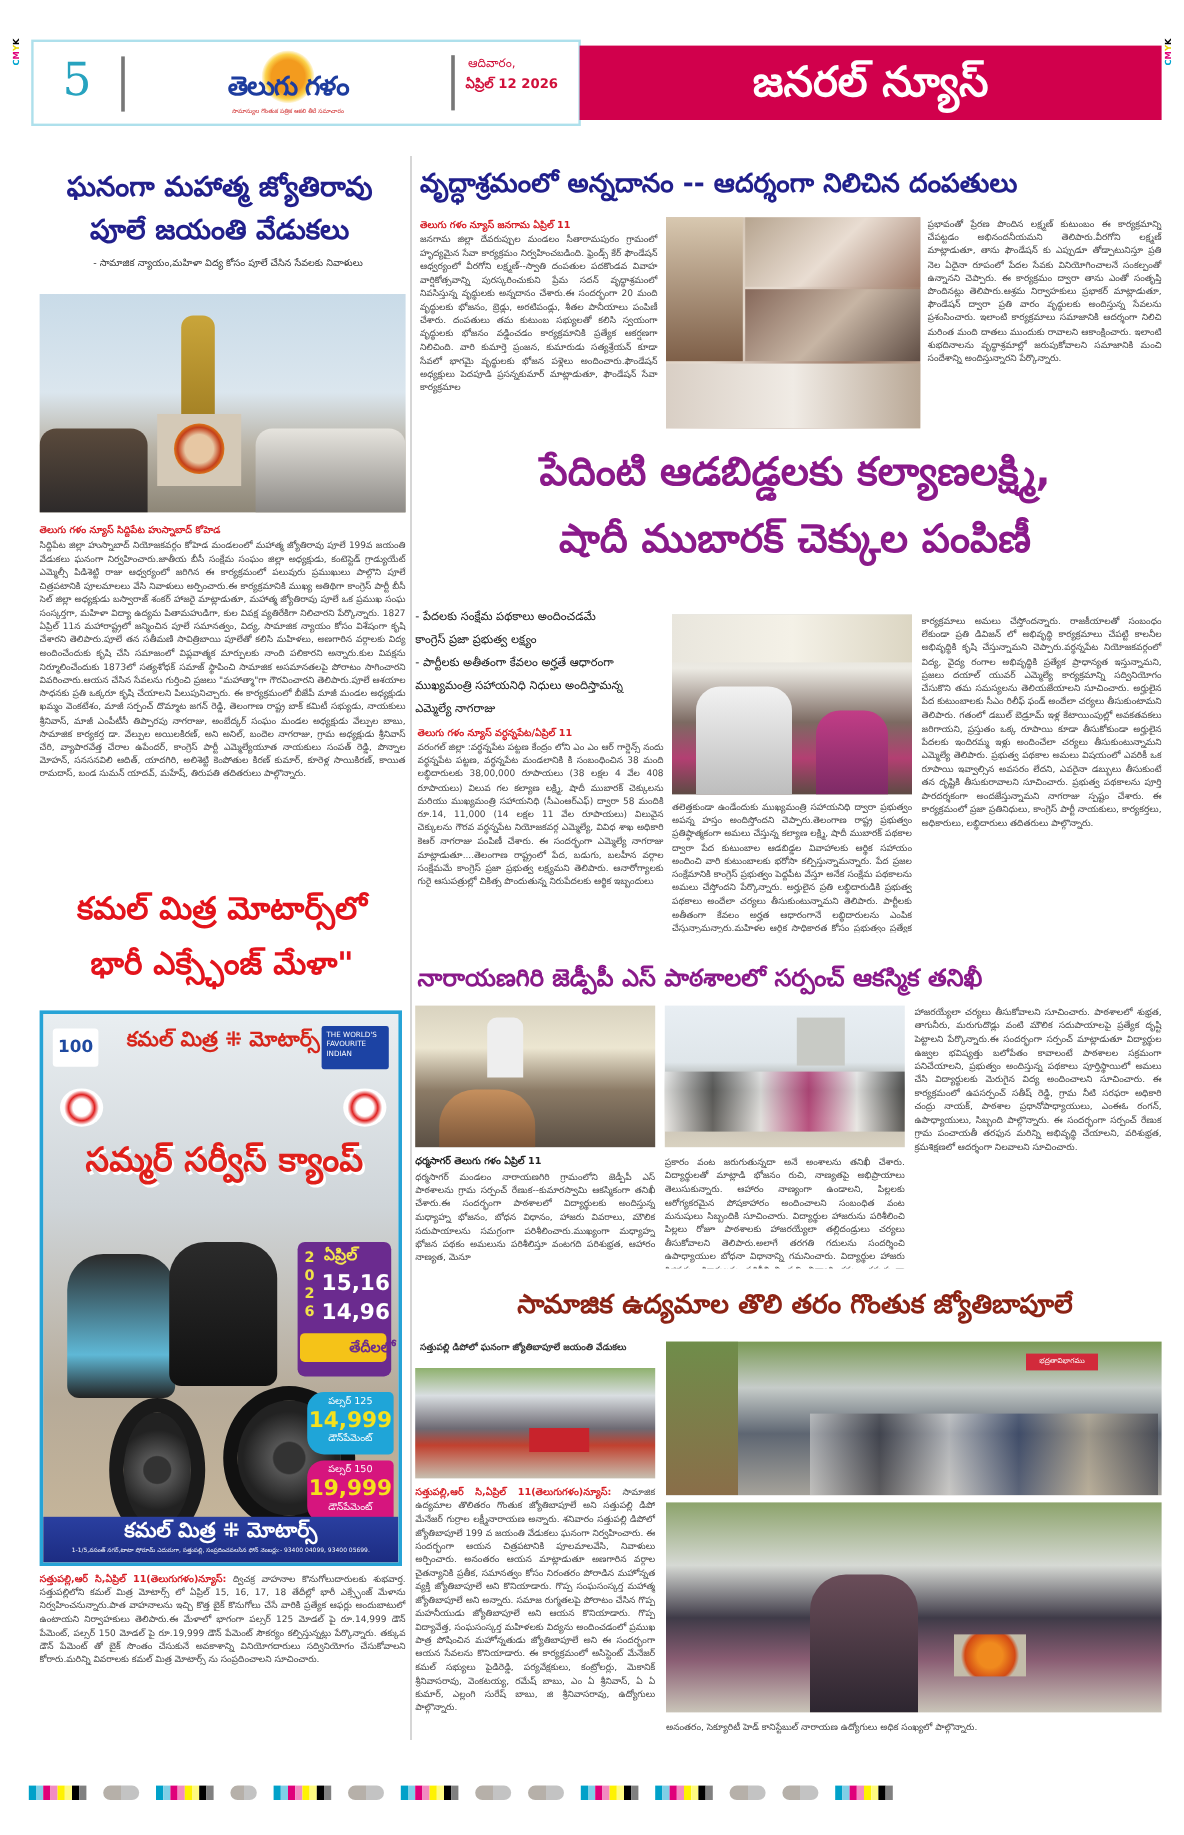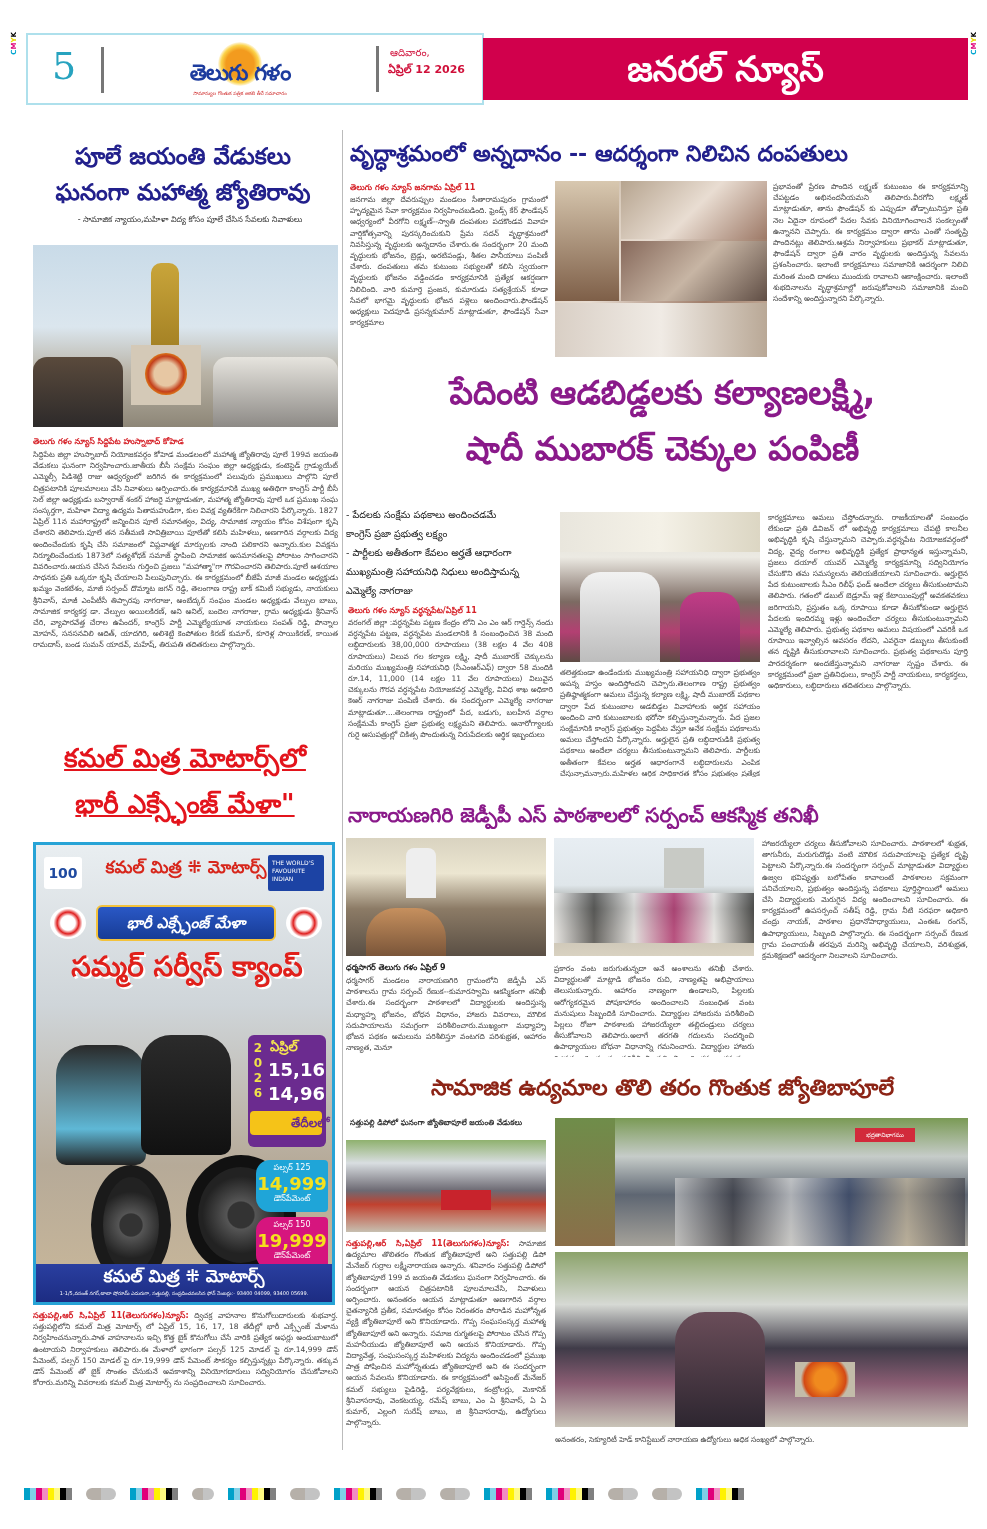--- a/index.html
+++ b/index.html
@@ -98,44 +98,43 @@
   <div class="logo-text">తెలుగు గళం</div>
   <div class="logo-tag">సామాన్యుల గొంతుక పత్రిక   ఆకలి తీరే సమాచారం</div>
 </div>
 <div class="abs vbar" style="left:376px;top:46px;height:46px;"></div>
 <div class="abs date-day">ఆదివారం,</div>
 <div class="abs date-full">ఏప్రిల్ 12 2026</div>
 <div class="abs section-band"></div>
 <div class="abs section-title">జనరల్ న్యూస్</div>
 
 <div class="abs hl-blue center" style="left:28px;top:138px;width:310px;font-size:23px;line-height:36px;">
+  <div>ఘనంగా మహాత్మ జ్యోతిరావు</div>
   <div>పూలే జయంతి వేడుకలు</div>
-  <div>ఘనంగా మహాత్మ జ్యోతిరావు</div>
 </div>
 <div class="abs subline center" style="left:40px;top:215px;width:300px;">- సామాజిక న్యాయం,మహిళా విద్య కోసం పూలే చేసిన సేవలకు నివాళులు</div>
 <div class="abs photo ph-phule" style="left:33px;top:245px;width:305px;height:182px;">
   <div class="statue"></div>
   <div class="pedestal"></div>
   <div class="portrait"></div>
   <div class="ph-people" style="left:0;width:90px;background:linear-gradient(180deg,#5a4a3c,#2d2a2a);"></div>
   <div class="ph-people" style="left:180px;width:125px;background:linear-gradient(180deg,#e6e4de,#8d8a86);"></div>
 </div>
 <div class="abs dateline" style="left:33px;top:437px;">తెలుగు గళం న్యూస్ సిద్దిపేట హుస్నాబాద్ కోహెడ</div>
 <div class="abs body-text" style="left:33px;top:449px;width:305px;height:256px;">సిద్దిపేట జిల్లా హుస్నాబాద్ నియోజకవర్గం కోహెడ మండలంలో మహాత్మ జ్యోతిరావు పూలే 199వ జయంతి వేడుకలు ఘనంగా నిర్వహించారు.జాతీయ బీసీ సంక్షేమ సంఘం జిల్లా అధ్యక్షుడు, కంటెస్టెడ్ గ్రాడ్యుయేట్ ఎమ్మెల్సీ పిడిశెట్టి రాజు ఆధ్వర్యంలో జరిగిన ఈ కార్యక్రమంలో పలువురు ప్రముఖులు పాల్గొని పూలే చిత్రపటానికి పూలమాలలు వేసి నివాళులు అర్పించారు.ఈ కార్యక్రమానికి ముఖ్య అతిథిగా కాంగ్రెస్ పార్టీ బీసీ సెల్ జిల్లా అధ్యక్షుడు బస్వారాజ్ శంకర్ హాజరై మాట్లాడుతూ, మహాత్మ జ్యోతిరావు పూలే ఒక ప్రముఖ సంఘ సంస్కర్తగా, మహిళా విద్యా ఉద్యమ పితామహుడిగా, కుల వివక్ష వ్యతిరేకిగా నిలిచారని పేర్కొన్నారు. 1827 ఏప్రిల్ 11న మహారాష్ట్రలో జన్మించిన పూలే సమానత్వం, విద్య, సామాజిక న్యాయం కోసం విశేషంగా కృషి చేశారని తెలిపారు.పూలే తన సతీమణి సావిత్రిబాయి పూలేతో కలిసి మహిళలు, అణగారిన వర్గాలకు విద్య అందించేందుకు కృషి చేసి సమాజంలో విప్లవాత్మక మార్పులకు నాంది పలికారని అన్నారు.కుల వివక్షను నిర్మూలించేందుకు 1873లో సత్యశోధక్ సమాజ్ స్థాపించి సామాజిక అసమానతలపై పోరాటం సాగించారని వివరించారు.ఆయన చేసిన సేవలను గుర్తించి ప్రజలు "మహాత్మా"గా గౌరవించారని తెలిపారు.పూలే ఆశయాల సాధనకు ప్రతి ఒక్కరూ కృషి చేయాలని పిలుపునిచ్చారు. ఈ కార్యక్రమంలో బీజేపీ మాజీ మండల అధ్యక్షుడు ఖమ్మం వెంకటేశం, మాజీ సర్పంచ్ దొమ్మాట జగన్ రెడ్డి, తెలంగాణ రాష్ట్ర బాక్ కమిటీ సభ్యుడు, నాయకులు శ్రీనివాస్, మాజీ ఎంపీటీసీ తిప్పారపు నాగరాజు, అంబేద్కర్ సంఘం మండల అధ్యక్షుడు వేల్పుల బాబు, సామాజిక కార్యకర్త డా. వేల్పుల అయిలకిరణ్, అని అనిల్, బందెల నాగరాజు, గ్రామ అధ్యక్షుడు శ్రీనివాస్ చేరి, వ్యాపారవేత్త చేరాల ఉపేందర్, కాంగ్రెస్ పార్టీ ఎమ్మెల్యేయూత నాయకులు సంపత్ రెడ్డి, పొన్నాల మోహన్, సనసనవిలి ఆదిత్, యాదగిరి, అలిశెట్టి కెంపోతుల కిరణ్ కుమార్, కూరెళ్ల సాయికిరణ్, కాయిత రామదాస్, బండ సుమన్ యాదవ్, మహేష్, తిరుపతి తదితరులు పాల్గొన్నారు.</div>
 
-<div class="abs hl-red center" style="left:30px;top:735px;width:310px;font-size:26px;line-height:46px;text-decoration:underline;">
+<div class="abs hl-red center" style="left:30px;top:735px;width:310px;font-size:26px;line-height:46px;">
   <div>కమల్ మిత్ర మోటార్స్‌లో</div>
   <div>భారీ ఎక్స్ఛేంజ్ మేళా"</div>
 </div>
 
 <div class="abs ad">
   <div class="ad-badge100">100</div>
   <div class="ad-brand">కమల్ మిత్ర ⁜ మోటార్స్</div>
   <div class="ad-bajaj">THE WORLD'S FAVOURITE INDIAN</div>
-  <div class="ad-ribbon">భారీ ఎక్స్ఛేంజ్ మేళా</div>
   <div class="abs" style="left:14px;top:62px;width:36px;height:32px;background:radial-gradient(circle,#fff 30%,#e02020 45%,#fff 60%);border-radius:50%;"></div>
   <div class="abs" style="left:250px;top:62px;width:36px;height:32px;background:radial-gradient(circle,#fff 30%,#e02020 45%,#fff 60%);border-radius:50%;"></div>
   <div class="ad-mega">సమ్మర్ సర్వీస్ క్యాంప్</div>
   <div class="ad-bike">
     <div class="ad-body" style="left:10px;top:0;width:90px;height:120px;background:linear-gradient(180deg,#2a2a2a,#5fb8d6 70%,#222);"></div>
     <div class="ad-body" style="left:95px;top:-10px;width:90px;height:120px;"></div>
     <div class="ad-wheel" style="left:45px;top:120px;width:80px;height:120px;"></div>
     <div class="ad-wheel" style="left:140px;top:110px;width:110px;height:120px;border-color:#111;"></div>
   </div>
   <div class="ad-dates">
@@ -195,21 +194,21 @@
   <div class="abs" style="left:20px;top:60px;width:80px;height:90px;background:linear-gradient(180deg,#f2f2f2,#bdbdbd);border-radius:20px 20px 0 0;"></div>
 </div>
 <div class="abs body-text" style="left:560px;top:667px;width:200px;height:110px;">తలెత్తకుండా ఉండేందుకు ముఖ్యమంత్రి సహాయనిధి ద్వారా ప్రభుత్వం అపన్న హస్తం అందిస్తోందని చెప్పారు.తెలంగాణ రాష్ట్ర ప్రభుత్వం ప్రతిష్ఠాత్మకంగా అమలు చేస్తున్న కల్యాణ లక్ష్మి, షాదీ ముబారక్ పథకాల ద్వారా పేద కుటుంబాల ఆడబిడ్డల వివాహాలకు ఆర్థిక సహాయం అందించి వారి కుటుంబాలకు భరోసా కల్పిస్తున్నామన్నారు. పేద ప్రజల సంక్షేమానికి కాంగ్రెస్ ప్రభుత్వం పెద్దపీట వేస్తూ అనేక సంక్షేమ పథకాలను అమలు చేస్తోందని పేర్కొన్నారు. అర్హులైన ప్రతి లబ్ధిదారుడికి ప్రభుత్వ పథకాలు అందేలా చర్యలు తీసుకుంటున్నామని తెలిపారు. పార్టీలకు అతీతంగా కేవలం అర్హత ఆధారంగానే లబ్ధిదారులను ఎంపిక చేస్తున్నామన్నారు.మహిళల ఆర్థిక సాధికారత కోసం ప్రభుత్వం ప్రత్యేక చర్యలు తీసుకుంటోందని, ఇప్పటికే కోటి మంది మహిళలను కోటీశ్వరులుగా తీర్చిదిద్దాలనే లక్ష్యంతో పలు</div>
 <div class="abs body-text" style="left:768px;top:512px;width:200px;height:265px;">కార్యక్రమాలు అమలు చేస్తోందన్నారు. రాజకీయాలతో సంబంధం లేకుండా ప్రతి డివిజన్ లో అభివృద్ధి కార్యక్రమాలు చేపట్టి కాలనీల అభివృద్ధికి కృషి చేస్తున్నామని చెప్పారు.వర్ధన్నపేట నియోజకవర్గంలో విద్య, వైద్య రంగాల అభివృద్ధికి ప్రత్యేక ప్రాధాన్యత ఇస్తున్నామని, ప్రజలు దయాల్ యువర్ ఎమ్మెల్యే కార్యక్రమాన్ని సద్వినియోగం చేసుకొని తమ సమస్యలను తెలియజేయాలని సూచించారు. అర్హులైన పేద కుటుంబాలకు సీఎం రిలీఫ్ ఫండ్ అందేలా చర్యలు తీసుకుంటామని తెలిపారు. గతంలో డబుల్ బెడ్రూమ్ ఇళ్ల కేటాయింపుల్లో అవకతవకలు జరిగాయని, ప్రస్తుతం ఒక్క రూపాయి కూడా తీసుకోకుండా అర్హులైన పేదలకు ఇందిరమ్మ ఇళ్లు అందించేలా చర్యలు తీసుకుంటున్నామని ఎమ్మెల్యే తెలిపారు. ప్రభుత్వ పథకాల అమలు విషయంలో ఎవరికీ ఒక రూపాయి ఇవ్వాల్సిన అవసరం లేదని, ఎవరైనా డబ్బులు తీసుకుంటే తన దృష్టికి తీసుకురావాలని సూచించారు. ప్రభుత్వ పథకాలను పూర్తి పారదర్శకంగా అందజేస్తున్నామని నాగరాజు స్పష్టం చేశారు. ఈ కార్యక్రమంలో ప్రజా ప్రతినిధులు, కాంగ్రెస్ పార్టీ నాయకులు, కార్యకర్తలు, అధికారులు, లబ్ధిదారులు తదితరులు పాల్గొన్నారు.</div>
 
 <div class="abs hl-purple" style="left:348px;top:795px;width:630px;font-size:20px;line-height:40px;white-space:nowrap;">నారాయణగిరి జెడ్పీపీ ఎస్ పాఠశాలలో సర్పంచ్ ఆకస్మిక తనిఖీ</div>
 <div class="abs photo ph-school1" style="left:346px;top:838px;width:200px;height:118px;">
   <div class="abs" style="left:60px;top:10px;width:30px;height:50px;background:#eee;border-radius:8px 8px 0 0;"></div>
   <div class="abs" style="left:20px;top:70px;width:80px;height:48px;background:linear-gradient(180deg,#c6905e,#7a5539);border-radius:30px 30px 0 0;"></div>
 </div>
-<div class="abs dateline" style="left:346px;top:963px;color:#222;">ధర్మసాగర్ తెలుగు గళం ఏప్రిల్ 9</div>
+<div class="abs dateline" style="left:346px;top:963px;color:#222;">ధర్మసాగర్ తెలుగు గళం ఏప్రిల్ 11</div>
 <div class="abs body-text" style="left:346px;top:975px;width:200px;height:82px;">ధర్మసాగర్ మండలం నారాయణగిరి గ్రామంలోని జెడ్పీపీ ఎస్ పాఠశాలను గ్రామ సర్పంచ్ రేణుక--కుమారస్వామి ఆకస్మికంగా తనిఖీ చేశారు.ఈ సందర్భంగా పాఠశాలలో విద్యార్థులకు అందిస్తున్న మధ్యాహ్న భోజనం, బోధన విధానం, హాజరు వివరాలు, మౌలిక సదుపాయాలను సమగ్రంగా పరిశీలించారు.ముఖ్యంగా మధ్యాహ్న భోజన పథకం అమలును పరిశీలిస్తూ వంటగది పరిశుభ్రత, ఆహారం నాణ్యత, మెనూ</div>
 <div class="abs photo ph-school2" style="left:554px;top:838px;width:200px;height:118px;">
   <div class="abs" style="left:110px;top:10px;width:40px;height:40px;background:#c8cac5;"></div>
   <div class="abs" style="left:0;top:55px;width:200px;height:50px;background:linear-gradient(90deg,#f0f0f0,#444,#e7e7e7,#b02a6b,#f1f1f1,#333);opacity:.75;"></div>
 </div>
 <div class="abs body-text" style="left:554px;top:963px;width:200px;height:94px;">ప్రకారం వంట జరుగుతున్నదా అనే అంశాలను తనిఖీ చేశారు. విద్యార్థులతో మాట్లాడి భోజనం రుచి, నాణ్యతపై అభిప్రాయాలు తెలుసుకున్నారు. ఆహారం నాణ్యంగా ఉండాలని, పిల్లలకు ఆరోగ్యకరమైన పోషకాహారం అందించాలని సంబంధిత వంట మనుషులు సిబ్బందికి సూచించారు. విద్యార్థుల హాజరును పరిశీలించి పిల్లలు రోజూ పాఠశాలకు హాజరయ్యేలా తల్లిదండ్రులు చర్యలు తీసుకోవాలని తెలిపారు.అలాగే తరగతి గదులను సందర్శించి ఉపాధ్యాయుల బోధనా విధానాన్ని గమనించారు. విద్యార్థుల హాజరు రిజిస్టర్లు, రికార్డులను పరిశీలించి ప్రతి విద్యార్థి క్రమం తప్పకుండా పాఠశాలకు</div>
 <div class="abs body-text" style="left:762px;top:838px;width:206px;height:219px;">హాజరయ్యేలా చర్యలు తీసుకోవాలని సూచించారు. పాఠశాలలో శుభ్రత, తాగునీరు, మరుగుదొడ్లు వంటి మౌలిక సదుపాయాలపై ప్రత్యేక దృష్టి పెట్టాలని పేర్కొన్నారు.ఈ సందర్భంగా సర్పంచ్ మాట్లాడుతూ విద్యార్థుల ఉజ్వల భవిష్యత్తు బలోపేతం కావాలంటే పాఠశాలల సక్రమంగా పనిచేయాలని, ప్రభుత్వం అందిస్తున్న పథకాలు పూర్తిస్థాయిలో అమలు చేసి విద్యార్థులకు మెరుగైన విద్య అందించాలని సూచించారు. ఈ కార్యక్రమంలో ఉపసర్పంచ్ సతీష్ రెడ్డి, గ్రామ నీటి సరఫరా అధికారి చంద్రు నాయక్, పాఠశాల ప్రధానోపాధ్యాయులు, ఎంఈఓ రంగన్, ఉపాధ్యాయులు, సిబ్బంది పాల్గొన్నారు. ఈ సందర్భంగా సర్పంచ్ రేణుక గ్రామ పంచాయతీ తరఫున మరిన్ని అభివృద్ధి చేయాలని, వరిశుభ్రత, క్రమశిక్షణలో ఆదర్శంగా నిలవాలని సూచించారు.</div>
 
 <div class="abs hl-maroon center" style="left:345px;top:1068px;width:635px;font-size:22px;line-height:40px;white-space:nowrap;">సామాజిక ఉద్యమాల తొలి తరం గొంతుక జ్యోతిబాపూలే</div>
 <div class="abs subline" style="left:350px;top:1118px;width:200px;font-weight:bold;font-size:7.5px;">సత్తుపల్లి డిపోలో ఘనంగా జ్యోతిబాపూలే జయంతి వేడుకలు</div>

